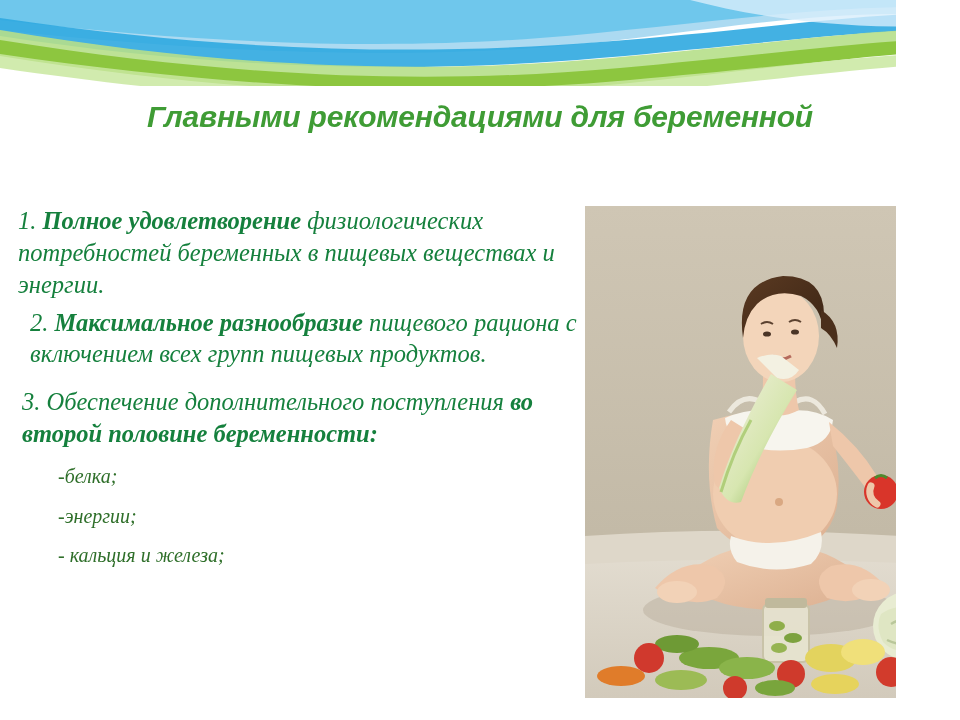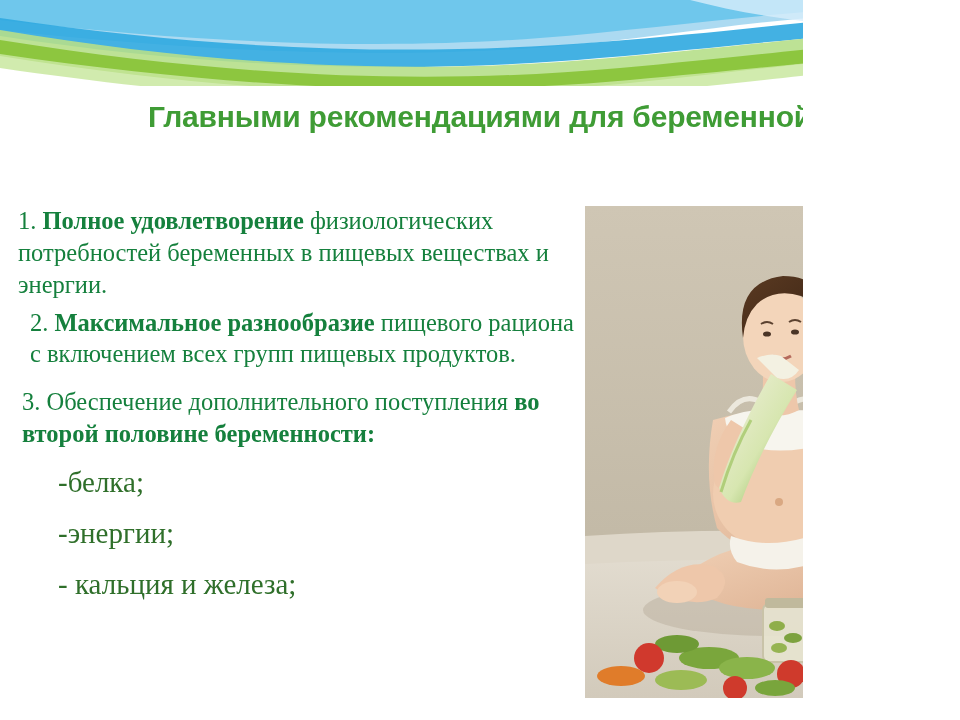--- a/index.html
+++ b/index.html
@@ -8,24 +8,25 @@
   }
   body {
     width: 960px;
     height: 720px;
     overflow: hidden;
     font-family: "Liberation Serif", serif;
     background: #ffffff;
   }
   .slide {
     position: relative;
-    width: 803px;
+    width: 896px;
     height: 720px;
     background: #ffffff;
     overflow: hidden;
+    font-style: italic;
   }
   
   .banner {
     position: absolute;
     left: 0;
     top: 0;
     width: 960px;
     height: 86px;
     overflow: hidden;
   }
@@ -60,21 +61,21 @@
     line-height: 1.30;
     color: #15803d;
     margin-bottom: 6px;
   }
   .item.i1 { text-indent: 0; padding-left: 8px; }
   .item.i2 { padding-left: 20px; }
   .item.i3 { padding-left: 12px; margin-top: 16px; }
   .bold { font-weight: bold; }
   .sub {
     font-family: "Liberation Serif", serif;
-    font-size: 29px;
+    font-size: 20px;
     line-height: 1.28;
     color: #2f6f2a;
     padding-left: 48px;
     margin-top: 14px;
   }
 
   
   .photo {
     position: absolute;
     left: 585px;

